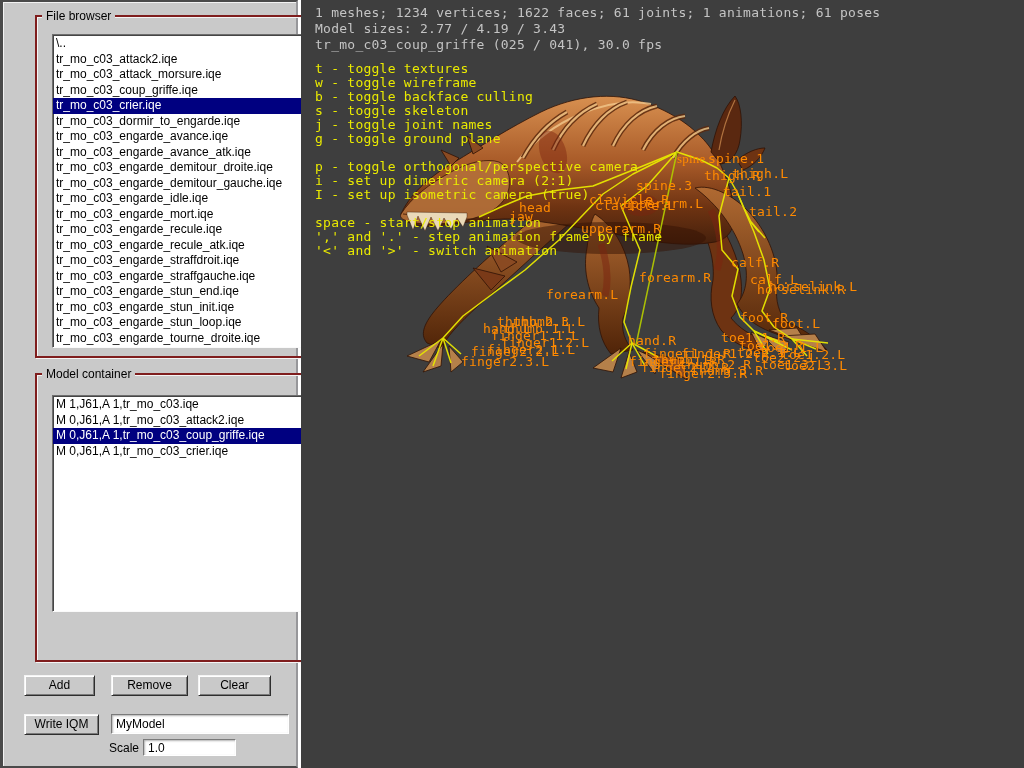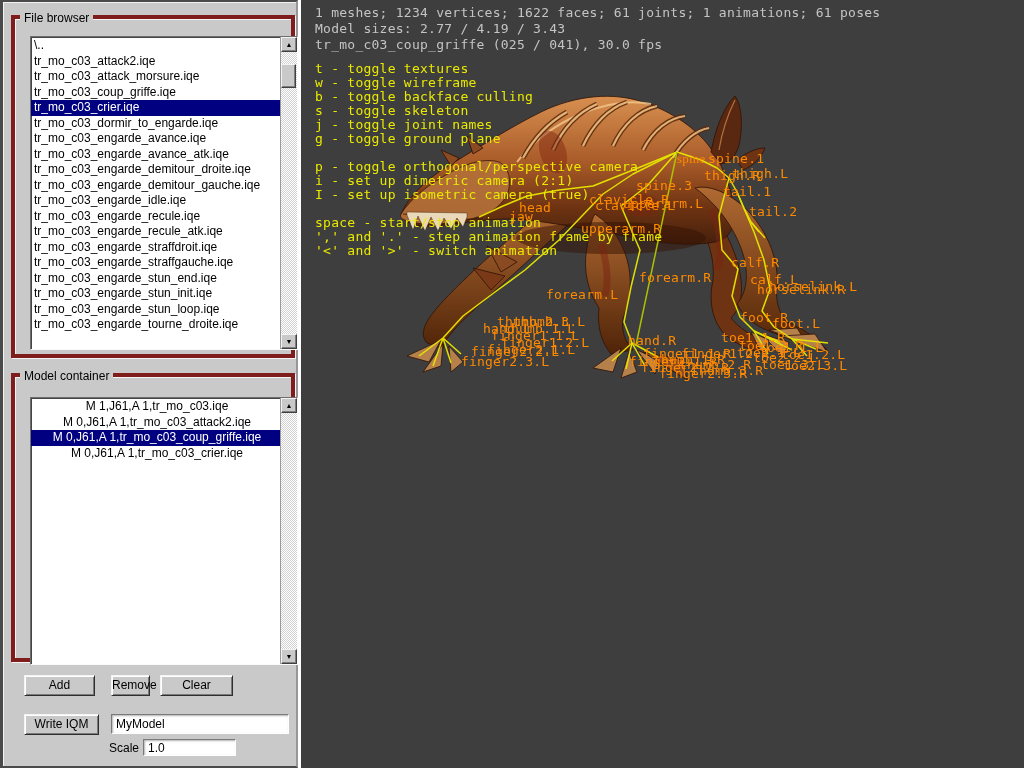--- a/index.html
+++ b/index.html
@@ -10,32 +10,32 @@
   html,body{width:1024px;height:768px;overflow:hidden;}
   body{font-family:"Liberation Sans",sans-serif;background:#3e3e3e;}
   #app{display:flex;width:1024px;height:768px;}
 
   
   #left-panel{position:relative;width:298px;height:768px;background:var(--panel);
     border-left:3px solid #4a4a4a;border-top:2px solid #4a4a4a;border-bottom:2px solid #4a4a4a;
     border-right:2px solid #97979a;box-shadow:inset 1px 1px 0 #f2f2f2;flex:none;}
   #divider{width:3px;height:768px;background:#ffffff;flex:none;}
 
-  .groupbox{position:absolute;border:4px solid #7f1d1d;
-    box-shadow:inset 1px 1px 0 #f4f4f4, 1px 1px 0 #f4f4f4;}
+  .groupbox{position:absolute;border:2px solid #7f1d1d;
+    box-shadow:inset 1px 1px 0 #f4f4f4, 1px 1px 0 #f4f4f4;margin-left:24px;}
   .group-label{position:absolute;top:-8px;left:5px;background:var(--panel);
     padding:0 4px;font-size:12px;color:#000;white-space:nowrap;}
   #fb-group{left:8px;top:13px;width:284px;height:343px;}
   #mc-group{left:8px;top:371px;width:284px;height:289px;}
 
   .listbox{position:absolute;left:15px;top:17px;width:268px;background:#fff;display:flex;
     border:1px solid #6e6e6e;border-bottom-color:#fafafa;border-right-color:#fafafa;
     box-shadow:inset 1px 1px 0 #454545;}
   #fb-group .listbox{height:314px;}
-  #mc-group .listbox{top:20px;height:268px;text-align:center;}
+  #mc-group .listbox{top:20px;height:217px;}
   .list-items{flex:1;overflow:hidden;padding-top:1px;}
   .row{height:15.5px;line-height:15.5px;font-size:12px;padding-left:3px;
     white-space:nowrap;overflow:hidden;color:#000;cursor:default;}
   .row.sel{background:var(--sel-bg);color:var(--sel-fg);}
 
   .sb{width:17px;flex:none;display:flex;flex-direction:column;border-left:1px solid #9a9a9a;}
   .sb-btn{height:15px;background:var(--panel);border:1px solid #404040;
     border-top-color:#f2f2f2;border-left-color:#f2f2f2;
     box-shadow:inset -1px -1px 0 #7e7e7e;display:flex;align-items:center;justify-content:center;
     font-size:7px;color:#000;cursor:default;}
@@ -45,21 +45,21 @@
   .sb-thumb{position:absolute;top:12px;left:0;width:15px;height:24px;background:var(--panel);
     border:1px solid #404040;border-top-color:#f2f2f2;border-left-color:#f2f2f2;
     box-shadow:inset -1px -1px 0 #7e7e7e;}
 
   .btn95{display:inline-block;background:var(--panel);border:1px solid #2e2e2e;
     border-top-color:#f4f4f4;border-left-color:#f4f4f4;
     box-shadow:inset 1px 1px 0 #ffffff, inset -1px -1px 0 #7a7a7a;
     font-size:12px;color:#000;text-align:center;height:21px;line-height:18px;cursor:default;}
   #btn-row{position:absolute;left:21px;top:673px;white-space:nowrap;}
   #add-btn{width:71px;margin-right:16px;}
-  #remove-btn{width:39px;margin-right:10px;}
+  #remove-btn{width:77px;margin-right:10px;}
   #clear-btn{width:73px;}
   #write-row{position:absolute;left:21px;top:712px;white-space:nowrap;}
   #write-btn{width:75px;vertical-align:top;}
   .tb95{background:#fff;border:1px solid #7a7a7a;border-bottom-color:#fff;border-right-color:#fff;
     box-shadow:inset 1px 1px 2px rgba(0,0,0,.3);font-family:"Liberation Sans",sans-serif;
     font-size:12px;color:#000;padding:1px 4px;}
   #model-name-input{width:178px;height:20px;margin-left:12px;}
   #scale-row{position:absolute;left:106px;top:737px;white-space:nowrap;font-size:12px;color:#000;}
   #scale-input{width:93px;height:17px;margin-left:4px;}
 
@@ -93,20 +93,21 @@
             <div class="row">tr_mo_c03_attack2.iqe</div>
             <div class="row">tr_mo_c03_attack_morsure.iqe</div>
             <div class="row">tr_mo_c03_coup_griffe.iqe</div>
             <div class="row sel">tr_mo_c03_crier.iqe</div>
             <div class="row">tr_mo_c03_dormir_to_engarde.iqe</div>
             <div class="row">tr_mo_c03_engarde_avance.iqe</div>
             <div class="row">tr_mo_c03_engarde_avance_atk.iqe</div>
             <div class="row">tr_mo_c03_engarde_demitour_droite.iqe</div>
             <div class="row">tr_mo_c03_engarde_demitour_gauche.iqe</div>
             <div class="row">tr_mo_c03_engarde_idle.iqe</div>
+            <div class="row">tr_mo_c03_engarde_mort.iqe</div>
             <div class="row">tr_mo_c03_engarde_recule.iqe</div>
             <div class="row">tr_mo_c03_engarde_recule_atk.iqe</div>
             <div class="row">tr_mo_c03_engarde_straffdroit.iqe</div>
             <div class="row">tr_mo_c03_engarde_straffgauche.iqe</div>
             <div class="row">tr_mo_c03_engarde_stun_end.iqe</div>
             <div class="row">tr_mo_c03_engarde_stun_init.iqe</div>
             <div class="row">tr_mo_c03_engarde_stun_loop.iqe</div>
             <div class="row">tr_mo_c03_engarde_tourne_droite.iqe</div>
           </div>
         <div class="sb">

